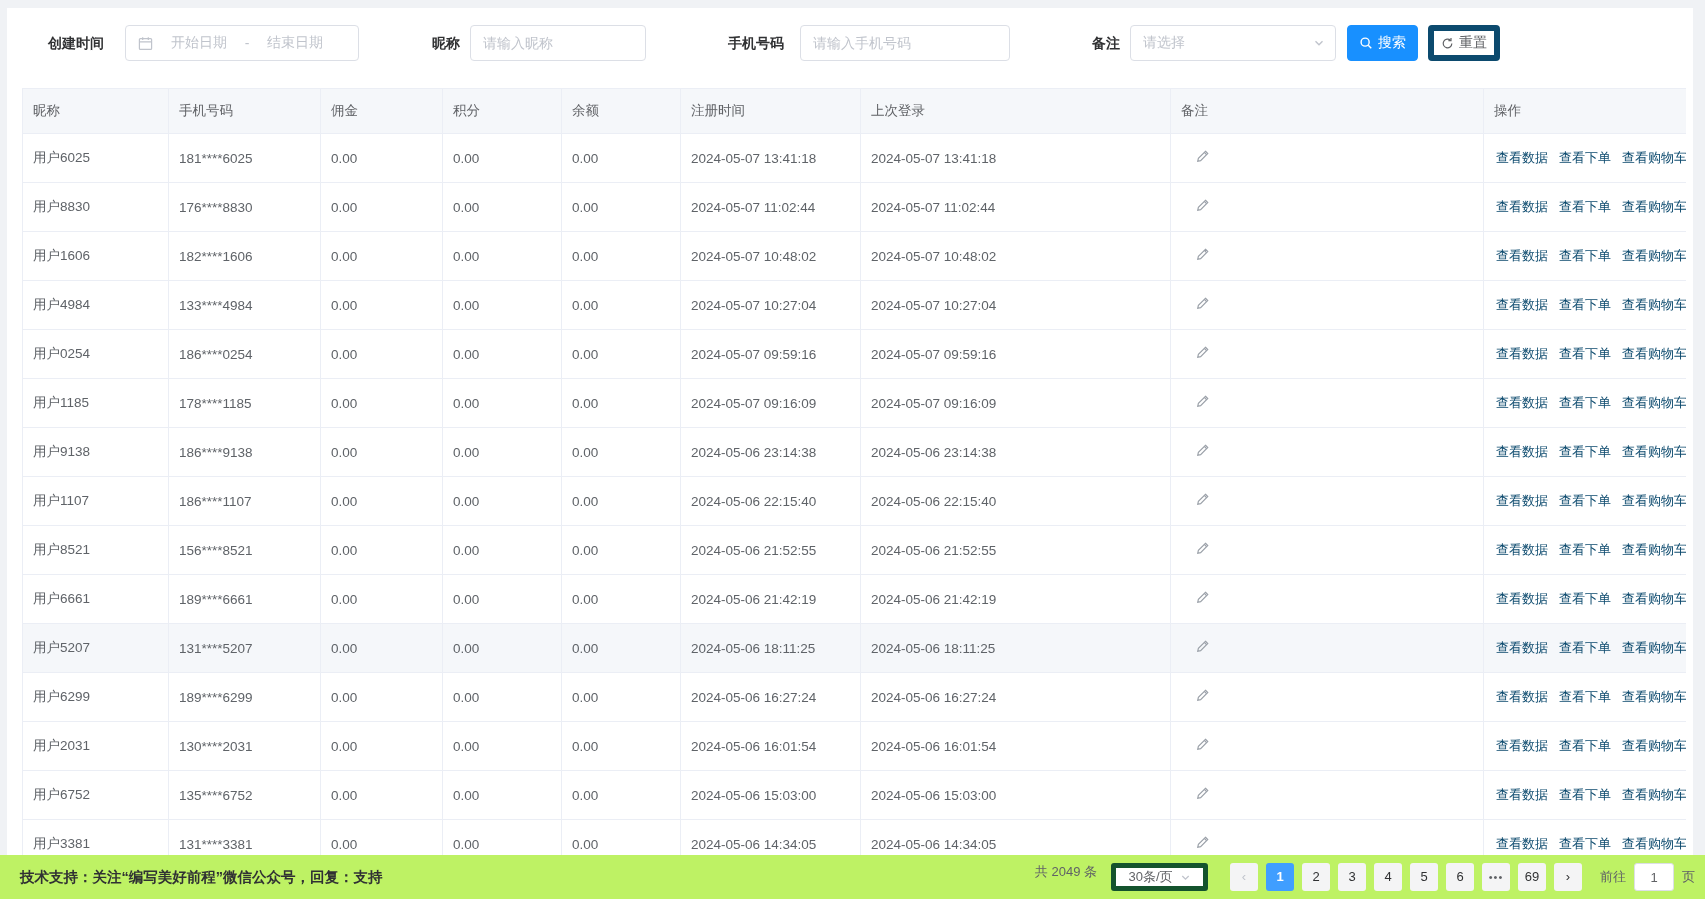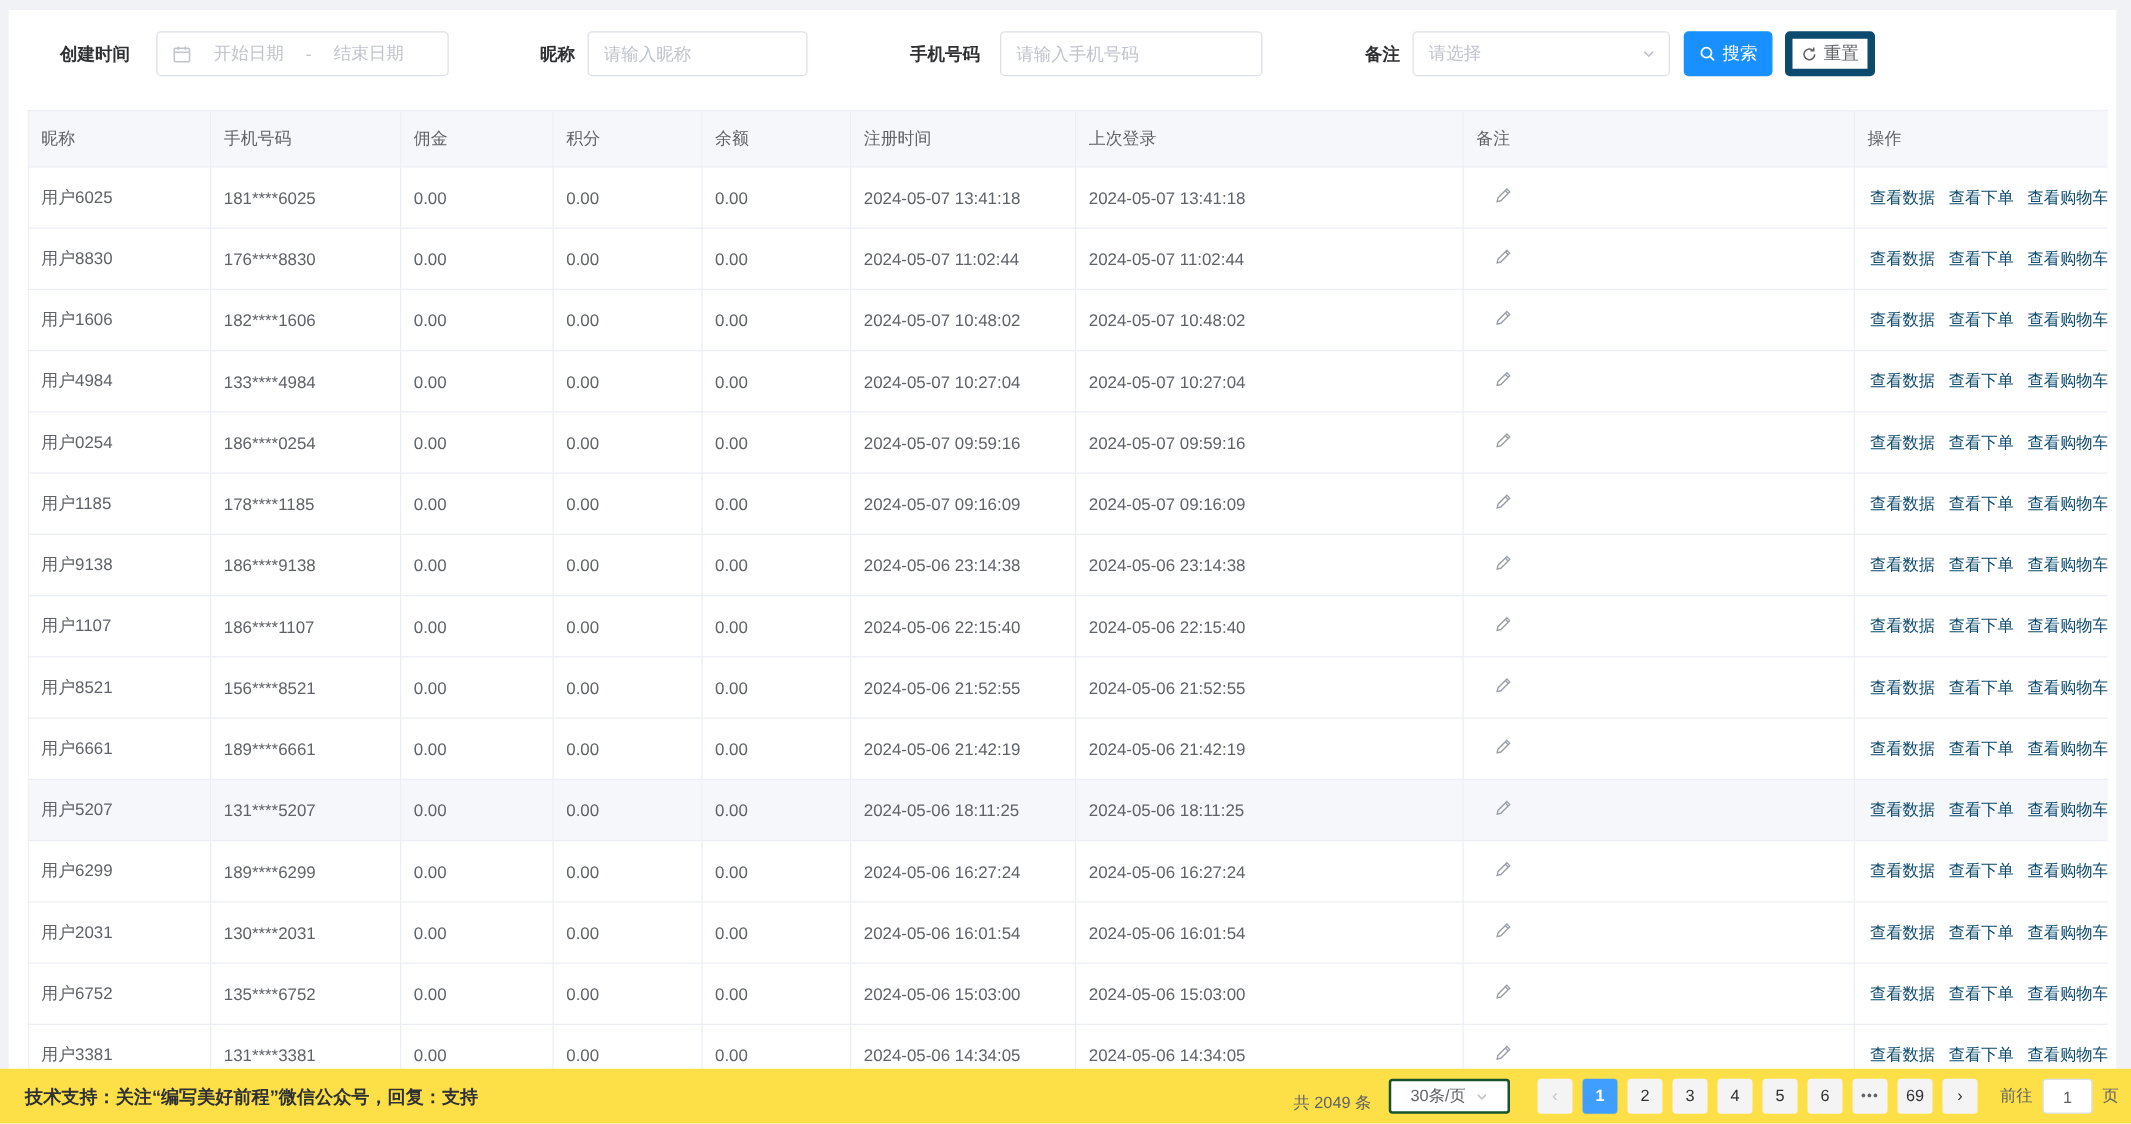--- a/index.html
+++ b/index.html
@@ -39,26 +39,26 @@
   th { height:45px; background:#f5f7fa; font-weight:500; color:#606266; font-size:13.5px; text-align:left; }
   td { height:49px; font-size:13.5px; color:#5f6368; background:#fff; }
   tr.hl td { background:#f5f7fa; }
   td.c-remark { padding-left:24px; }
   .edit-ic { display:inline-flex; align-items:center; cursor:pointer; }
   td.c-ops { padding-left:12px; }
   .op-link { color:#0c4a6e; cursor:pointer; font-size:13px; margin-right:11px; white-space:nowrap; }
   .op-link:last-child { margin-right:0; }
 
   
-  .bottom { position:absolute; left:0; top:855px; width:1705px; height:44px; background:#fde047;
+  .bottom { position:absolute; left:0; top:855px; width:1705px; height:44px; background:#bef264;
             display:flex; align-items:center; justify-content:space-between; padding:0 10px 0 20px; }
   .support { font-size:14.5px; font-weight:700; color:#303133; }
-  .pagination { display:flex; align-items:flex-end; font-size:13px; color:#606266; }
+  .pagination { display:flex; align-items:flex-start; font-size:13px; color:#606266; }
   .total { margin-right:14px; white-space:nowrap; }
-  .size-select { width:97px; height:28px; border:2px solid #14532d; border-radius:3px; background:#fff;
+  .size-select { width:97px; height:28px; border:5px solid #14532d; border-radius:3px; background:#fff;
                  display:flex; align-items:center; justify-content:center; gap:7px; cursor:pointer;
                  color:#606266; margin-right:18px; }
   .pg { min-width:28px; height:28px; line-height:28px; padding:0 4px; text-align:center;
         background:#f4f4f5; border-radius:3px; margin:0 4px; cursor:pointer;
         font-size:13px; color:#303133; user-select:none; }
   .pg.active { background:#409eff; color:#fff; font-weight:700; }
   .pg.prev   { color:#c0c4cc; }
   .pg.dots   { letter-spacing:1px; font-size:11px; color:#606266; }
   .pages { display:flex; align-items:center; }
   .goto { display:flex; align-items:center; margin-left:14px; white-space:nowrap; }

